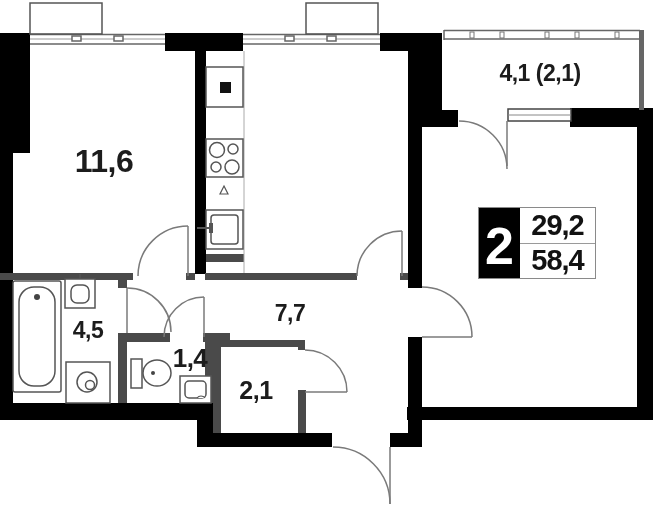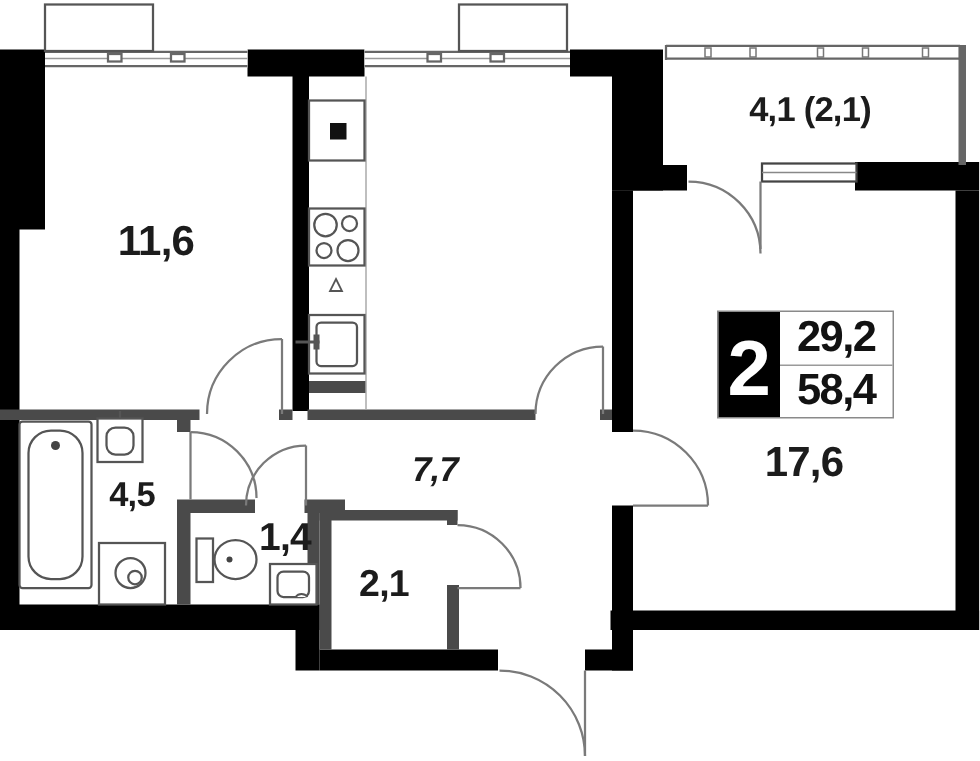--- a/index.html
+++ b/index.html
@@ -5,21 +5,21 @@
   html,body{margin:0;padding:0;background:#ffffff;}
   #stage{
     position:relative;width:653px;height:507px;background:#ffffff;overflow:hidden;
     font-family:"Liberation Sans","DejaVu Sans",sans-serif;
   }
   #plan-svg{position:absolute;left:0;top:0;}
   .label{
     position:absolute;transform:translate(-50%,-50%);
     font-weight:600;color:#1c1c1c;white-space:nowrap;letter-spacing:-0.5px;
   }
-  .lbl-28{font-size:28px;}
+  .lbl-28{font-size:32px;}
   .lbl-27{font-size:23px;}
   .lbl-26{font-size:26px;}
   .lbl-25{font-size:25px;}
   .badge{
     position:absolute;left:478px;top:207px;width:118px;height:72px;
     display:flex;background:#ffffff;border:1px solid #8a8a8a;box-sizing:border-box;
   }
   .badge-black{
     width:41px;background:#000;color:#fff;display:flex;align-items:center;justify-content:center;
     font-size:52px;font-weight:700;line-height:1;padding-top:6px;box-sizing:border-box;
@@ -202,23 +202,22 @@
         <rect x="209" y="223" width="4" height="10" fill="#555" stroke="none"></rect>
       </g>
     </g>
   </svg>
 
   <div class="label lbl-28" style="left:104px; top:161px;">11,6</div>
 
 
   <div class="label lbl-27" style="left:540px; top:73px;">4,1 (2,1)</div>
 
-  <div class="label lbl-28" style="left:536px; top:308px;">17,6</div>
-
-  <div class="label lbl-27" style="left:290px; top:313px;font-style:italic;">7,7</div>
+
+  <div class="label lbl-27" style="left:290px; top:313px;">7,7</div>
 
   <div class="label lbl-27" style="left:88px; top:330px;">4,5</div>
 
   <div class="label lbl-26" style="left:190px; top:358px;">1,4</div>
 
   <div class="label lbl-25" style="left:256px; top:390px;">2,1</div>
 
   <div class="badge">
     <div class="badge-black">2</div>
     <div class="badge-white">

